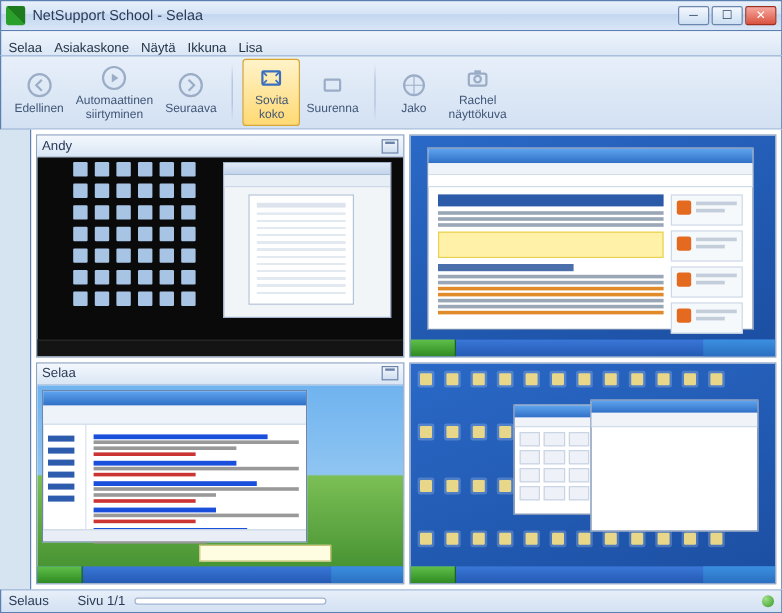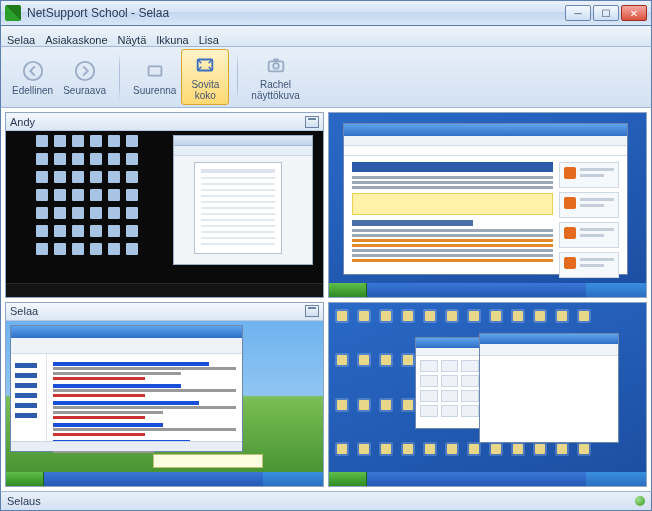--- a/index.html
+++ b/index.html
@@ -75,20 +75,21 @@
   .main {
     position: relative;
     height: calc(511px - 26px - 20px - 62px - 20px);
     background: #fff;
     border-left: 1px solid #5a7fb0; border-right: 1px solid #5a7fb0;
     padding: 4px;
     display: grid;
     grid-template-columns: 1fr 1fr;
     grid-template-rows: 1fr 1fr;
     gap: 4px;
+    margin-left: 25px;
   }
   .thumb {
     border: 1px solid #8fa5c4;
     display: flex; flex-direction: column;
     background: #eef3f9;
     overflow: hidden;
   }
   .thumb-header {
     height: 18px;
     background: linear-gradient(to bottom, #f4f8fd, #dae6f5);
@@ -242,49 +243,68 @@
             <circle cx="12" cy="12" r="10" fill="none" stroke="#9aacc6" stroke-width="2"></circle>
             <path d="M14 7l-5 5 5 5" fill="none" stroke="#9aacc6" stroke-width="2"></path>
           </svg>
       </span>
       <span>Edellinen</span>
     </div>
     <div class="tbutton">
       <span class="ticon">
         <svg viewBox="0 0 24 24">
             <circle cx="12" cy="12" r="10" fill="none" stroke="#9aacc6" stroke-width="2"></circle>
+            <path d="M10 8l6 4-6 4z" fill="#9aacc6"></path>
+          </svg>
+      </span>
+      <span style="white-space:pre-line">Automaattinen
+siirtyminen</span>
+    </div>
+    <div class="tbutton">
+      <span class="ticon">
+        <svg viewBox="0 0 24 24">
+            <circle cx="12" cy="12" r="10" fill="none" stroke="#9aacc6" stroke-width="2"></circle>
             <path d="M10 7l5 5-5 5" fill="none" stroke="#9aacc6" stroke-width="2"></path>
           </svg>
       </span>
       <span>Seuraava</span>
+    </div>
+  </div>
+  <div class="tsep"></div>
+  <div class="tgroup">
+    <div class="tbutton active">
+      <span class="ticon">
+        <svg viewBox="0 0 24 24">
+            <rect x="4" y="6" width="16" height="12" rx="1" fill="none" stroke="#3a6fbf" stroke-width="2"></rect>
+            <path d="M4 6l4 4M20 6l-4 4M4 18l4-4M20 18l-4-4" stroke="#3a6fbf" stroke-width="1.5"></path>
+          </svg>
+      </span>
+      <span style="white-space:pre-line">Sovita
+koko</span>
+    </div>
+    <div class="tbutton">
+      <span class="ticon">
+        <svg viewBox="0 0 24 24">
+            <rect x="5" y="7" width="14" height="10" rx="1" fill="none" stroke="#9aacc6" stroke-width="2"></rect>
+          </svg>
+      </span>
+      <span>Suurenna</span>
     </div>
   </div>
   <div class="tsep"></div>
   <div class="tgroup">
     <div class="tbutton">
       <span class="ticon">
         <svg viewBox="0 0 24 24">
-            <rect x="5" y="7" width="14" height="10" rx="1" fill="none" stroke="#9aacc6" stroke-width="2"></rect>
-          </svg>
-      </span>
-      <span>Suurenna</span>
-    </div>
-    <div class="tbutton active">
-      <span class="ticon">
-        <svg viewBox="0 0 24 24">
-            <rect x="4" y="6" width="16" height="12" rx="1" fill="none" stroke="#3a6fbf" stroke-width="2"></rect>
-            <path d="M4 6l4 4M20 6l-4 4M4 18l4-4M20 18l-4-4" stroke="#3a6fbf" stroke-width="1.5"></path>
-          </svg>
-      </span>
-      <span style="white-space:pre-line">Sovita
-koko</span>
-    </div>
-  </div>
-  <div class="tsep"></div>
-  <div class="tgroup">
+            <circle cx="12" cy="12" r="9" fill="none" stroke="#9aacc6" stroke-width="2"></circle>
+            <path d="M12 3v18M3 12h18" stroke="#9aacc6" stroke-width="1"></path>
+          </svg>
+      </span>
+      <span>Jako</span>
+    </div>
     <div class="tbutton">
       <span class="ticon">
         <svg viewBox="0 0 24 24">
             <rect x="4" y="8" width="16" height="11" rx="2" fill="none" stroke="#9aacc6" stroke-width="2"></rect>
             <circle cx="12" cy="13" r="3" fill="none" stroke="#9aacc6" stroke-width="2"></circle>
             <rect x="9" y="5" width="6" height="3" fill="#9aacc6"></rect>
           </svg>
       </span>
       <span style="white-space:pre-line">Rachel
 näyttökuva</span>
@@ -540,14 +560,18 @@
             <div class="tray-xp"></div>
           </div>
       </div>
     </div>
   </div>
 
 </div>
 
 <div class="statusbar">
   <span>Selaus</span>
+  <div class="pager">
+    <span>Sivu 1/1</span>
+    <div class="slider"></div>
+  </div>
   <div class="statusdot"></div>
 </div>
 
 </body></html>

